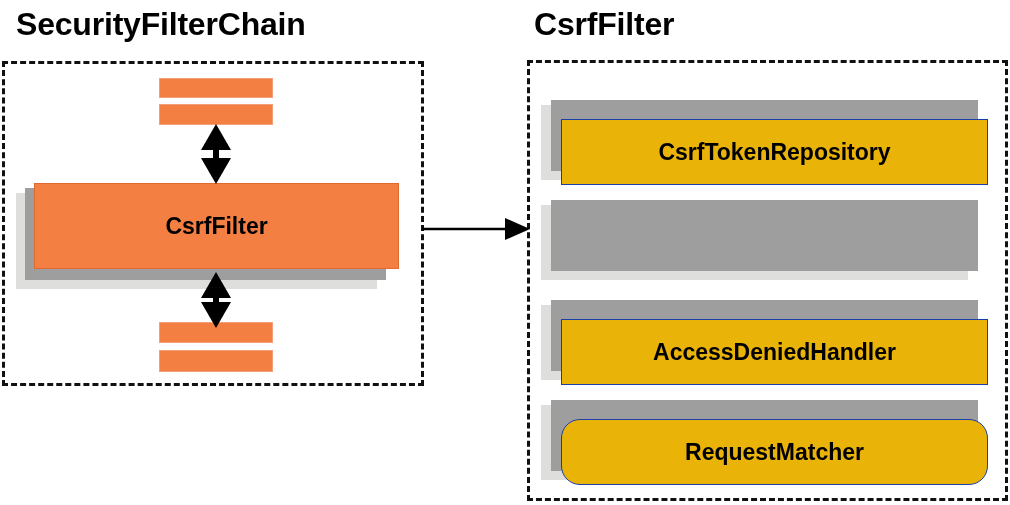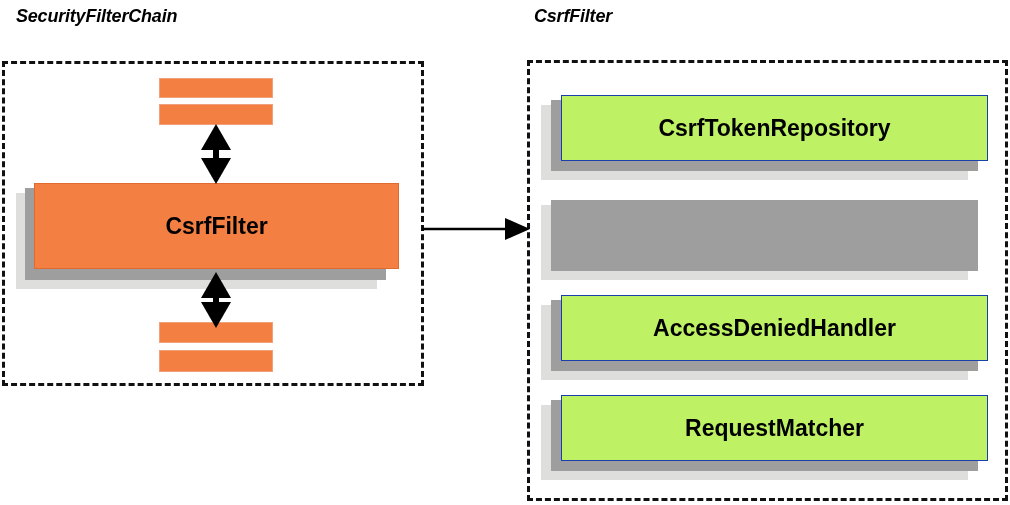--- a/index.html
+++ b/index.html
@@ -12,26 +12,25 @@
     width: 1010px;
     height: 505px;
     background: #ffffff;
     font-family: "Liberation Sans", sans-serif;
     overflow: hidden;
   }
 
   
   .panel-title {
     position: absolute;
-    font-size: 18px;
+    font-size: 32px;
     font-weight: bold;
     color: #000000;
     letter-spacing: -0.2px;
     white-space: nowrap;
-    font-style: italic;
   }
   #title-left  { left: 16px;  top: 6px; }
   #title-right { left: 534px; top: 6px; }
 
   
   .dashed-box {
     position: absolute;
     border: 3px dashed #111111;
     box-sizing: border-box;
     background: transparent;
@@ -69,23 +68,24 @@
     text-align: center;
     font-size: 23px;
     font-weight: bold;
     color: #000000;
     white-space: nowrap;
   }
 
   
   .blue-card {
     position: absolute;
-    background: #bef264;
+    background: #eab308;
     border: 1.5px solid #1a3faa;
     box-sizing: border-box;
+    margin-top: 24px;
   }
   .blue-card-label {
     position: absolute;
     left: 0; right: 0;
     top: 50%;
     transform: translateY(-50%);
     text-align: center;
     font-size: 23px;
     font-weight: bold;
     color: #000000;
@@ -136,21 +136,21 @@
   <div class="shadow-mid" style="left:551px; top:200px; width:427px; height:71px;"></div>
 
   <div class="shadow-back" style="left:541px; top:305px; width:427px; height:75px;"></div>
   <div class="shadow-mid" style="left:551px; top:300px; width:427px; height:71px;"></div>
   <div class="blue-card" style="left:561px; top:295px; width:427px; height:66px;">
     <span class="blue-card-label">AccessDeniedHandler</span>
   </div>
 
   <div class="shadow-back" style="left:541px; top:405px; width:427px; height:75px;"></div>
   <div class="shadow-mid" style="left:551px; top:400px; width:427px; height:71px;"></div>
-  <div class="blue-card" style="left:561px; top:395px; width:427px; height:66px;">
+  <div class="blue-card" style="left:561px; top:395px; width:427px; height:66px;border-radius:19px;">
     <span class="blue-card-label">RequestMatcher</span>
   </div>
 
   <svg id="arrows" viewBox="0 0 1010 505">
     <defs>
       <marker id="arrowhead-up" markerWidth="10" markerHeight="10" refX="5" refY="1.2" orient="auto" markerUnits="strokeWidth">
         <path d="M 5 0 L 9.4 8 L 0.6 8 Z" fill="#000000"></path>
       </marker>
       <marker id="arrowhead-down" markerWidth="10" markerHeight="10" refX="5" refY="6.8" orient="auto" markerUnits="strokeWidth">
         <path d="M 5 8 L 0.6 0 L 9.4 0 Z" fill="#000000"></path>

